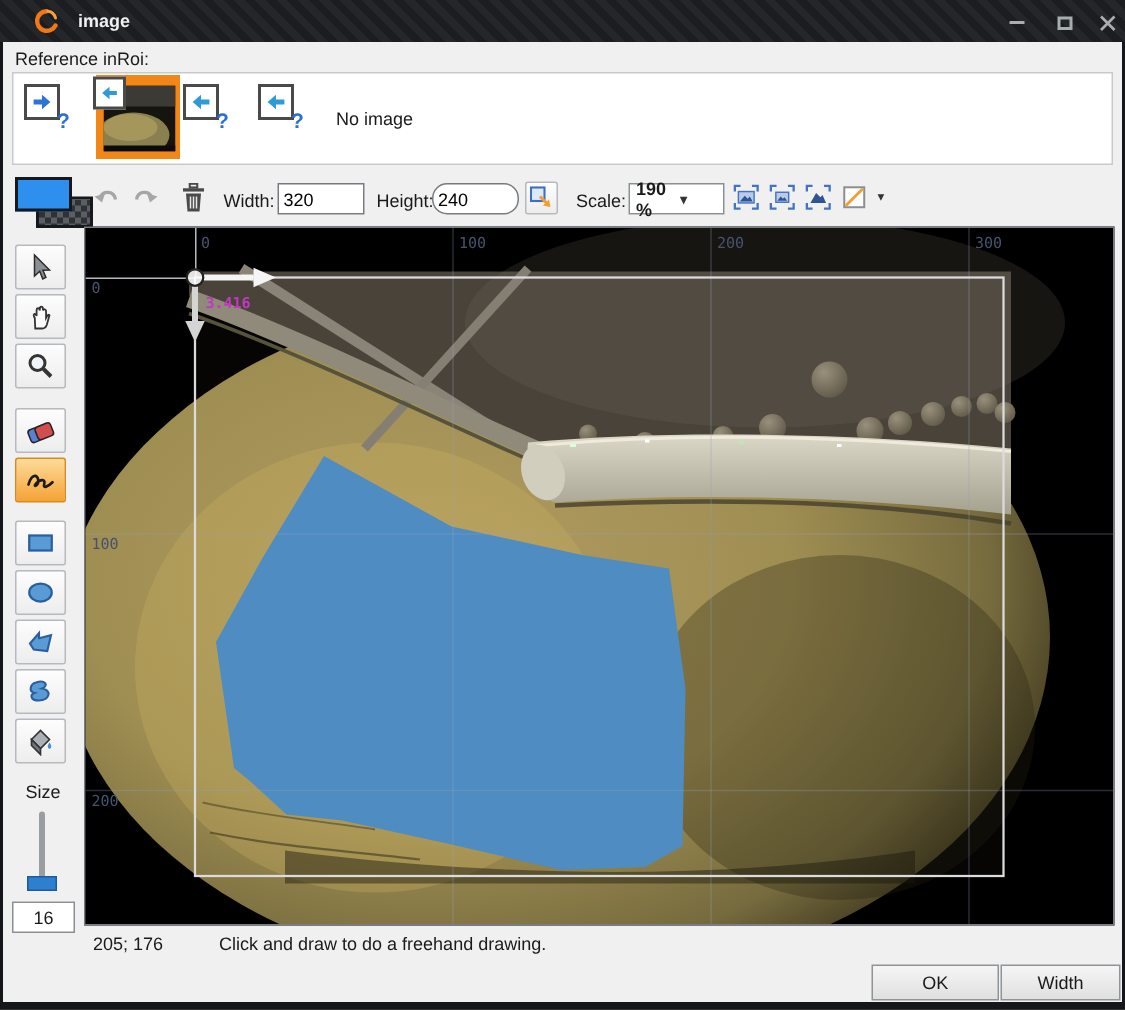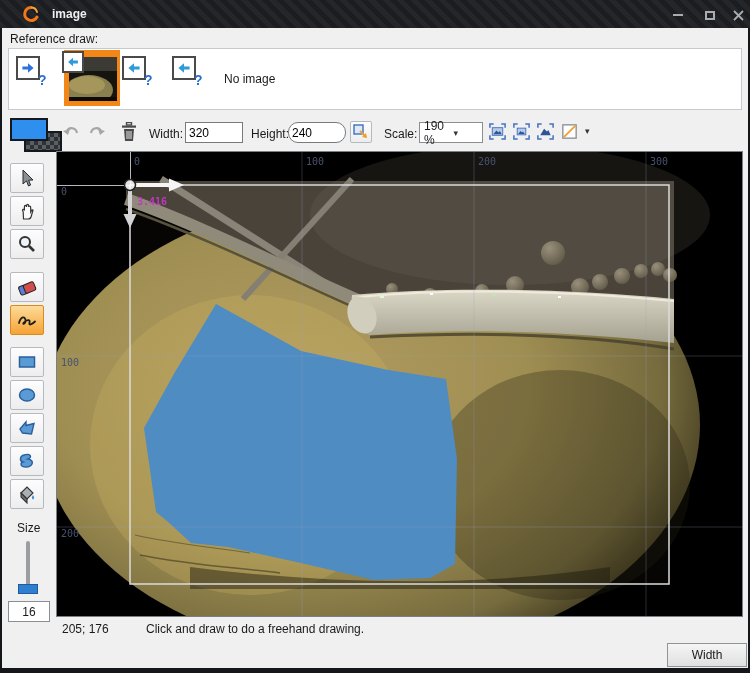--- a/index.html
+++ b/index.html
@@ -15,21 +15,21 @@
   
   #ref-panel{left:8px;top:48px;width:732px;height:60px;background:#ffffff;border:1px solid #c6cace;}
   .ref-slot{top:50px;height:56px;}
   .arrow-box{width:24px;height:24px;background:#fff;border:2px solid #4a4a4a;display:flex;align-items:center;justify-content:center;box-sizing:border-box;}
   .qmark{color:#2a6fd6;font-weight:bold;font-size:14px;}
   
   .num-input{width:50px;height:17px;border:1px solid #767b80;font-family:"Liberation Sans",sans-serif;font-size:12px;padding:1px 3px;background:#fff;}
   .tbtn{display:flex;align-items:center;justify-content:center;background:linear-gradient(#fdfdfd,#ededed);border:1px solid #b6babe;border-radius:2px;box-sizing:border-box;}
   .flat{background:none;border:none;}
   #scale-combo{left:419px;top:122px;width:64px;height:21px;background:#fff;border:1px solid #8a8f94;box-sizing:border-box;display:flex;align-items:center;}
-  #scale-combo span{padding-left:4px;flex:1;}
+  #scale-combo span{padding-left:4px;flex:1;font-weight:bold;}
   .drop-arrow{font-size:9px;color:#333;padding:0 3px;}
   
   .tool{left:10px;width:34px;height:30px;}
   .tool.selected{background:linear-gradient(#fddb9a,#f5a335);border:1px solid #d98a1a;}
   
   #size-track{left:26px;top:541px;width:4px;height:52px;background:#9a9ea2;border-radius:2px;}
   #size-handle{left:18px;top:584px;width:20px;height:10px;background:#2f7fd0;border:1px solid #1d5a9e;box-sizing:border-box;}
   #size-value{left:8px;top:601px;width:40px;height:19px;background:#fff;border:1px solid #8a8f94;display:flex;align-items:center;justify-content:center;}
   
   #canvas-box{left:56px;top:151px;width:687px;height:466px;background:#000;border:1px solid #7a7f85;box-sizing:border-box;}
@@ -55,21 +55,21 @@
     </div>
     <div class="abs win-btn" style="left:728px">
       <svg width="11" height="11" viewBox="0 0 11 11">
         <path d="M1,1 L10,10 M10,1 L1,10" stroke="#a8adb2" stroke-width="1.8"></path>
       </svg>
     </div>
   </div>
 
   <div id="dlg-body" class="abs"></div>
 
-  <div class="abs label" style="left:10px;top:32px">Reference draw:</div>
+  <div class="abs label" style="left:10px;top:32px">Reference inRoi:</div>
   <div id="ref-panel" class="abs"></div>
 
   <div class="abs ref-slot" style="left:10px;width:54px">
     <div class="abs arrow-box" style="left:6px;top:6px">
       <svg width="16" height="16" viewBox="0 0 20 20">
           <polygon points="3,8 10,8 10,4 17,10 10,16 10,12 3,12" fill="#2e74d8"></polygon>
         </svg>
     </div>
     <div class="abs qmark" style="left:28px;top:22px">?</div>
   </div>
@@ -331,15 +331,16 @@
         <polygon points="66.5,62 79.5,62 73,76" fill="#d4d4d4"></polygon>
         <circle cx="73" cy="33" r="5.5" fill="rgba(255,255,255,0.85)" stroke="#222" stroke-width="1.5"></circle>
         <text x="80" y="53" font-family="DejaVu Sans Mono, monospace" font-size="10" font-weight="bold" fill="#C238C2">3.416</text>
       </g>
     </svg>
   </div>
 
   <div class="abs label" style="left:62px;top:622px">205; 176</div>
   <div class="abs label" style="left:146px;top:622px">Click and draw to do a freehand drawing.</div>
 
+  <div class="abs dlg-btn" style="left:581px;width:83px">OK</div>
   <div class="abs dlg-btn" style="left:667px;width:78px">Width</div>
 
 </div>
 
 </body></html>

